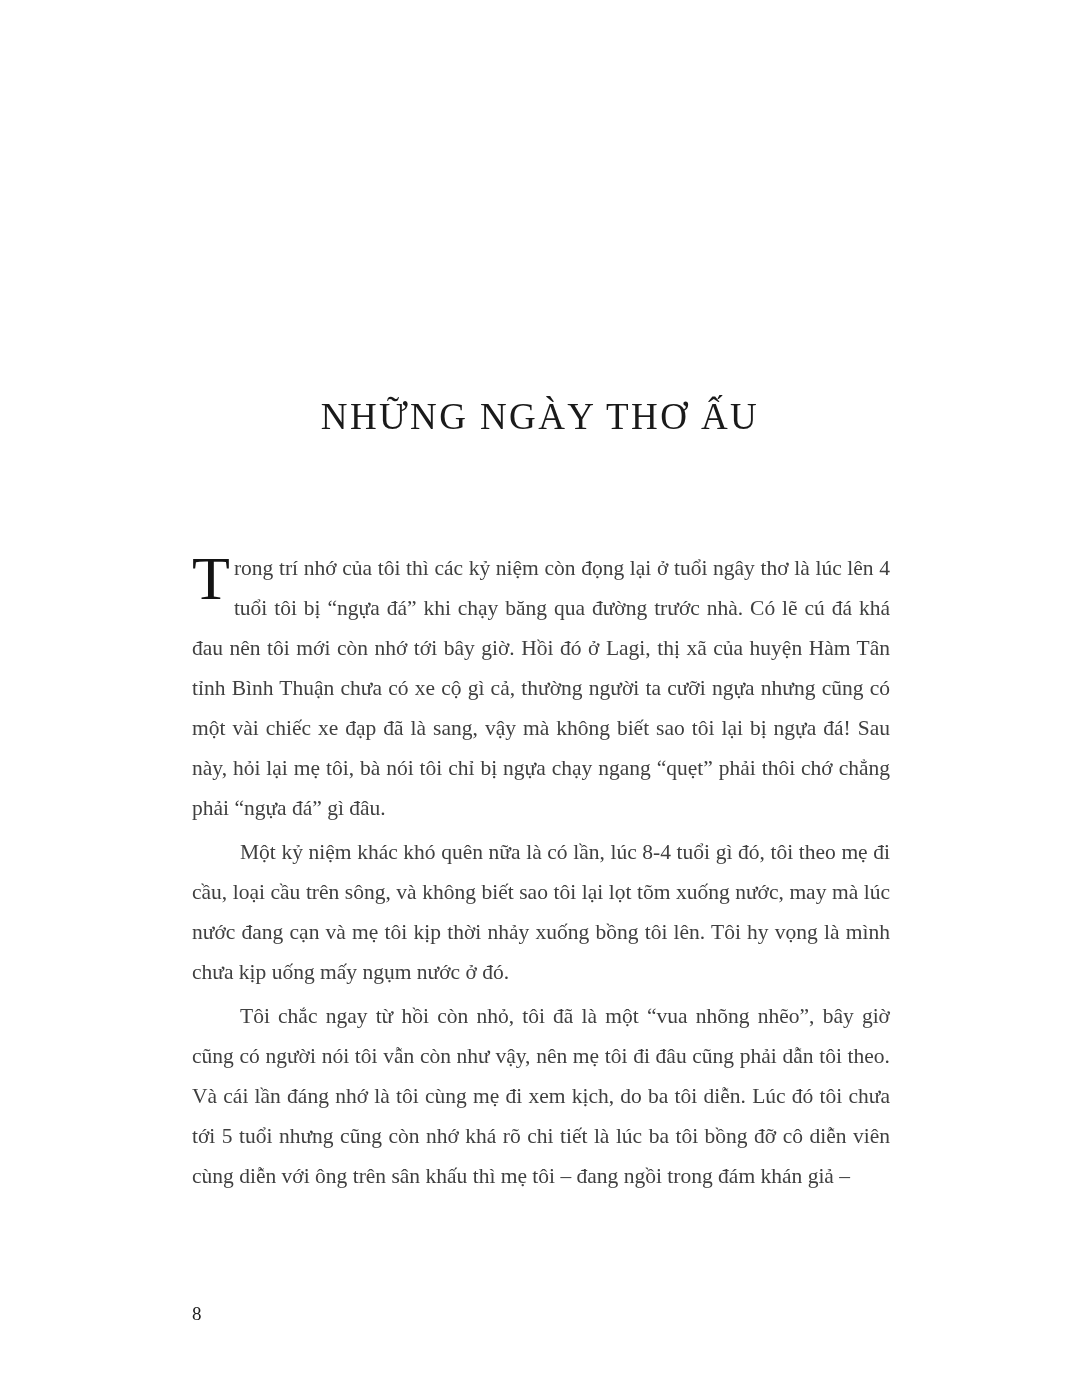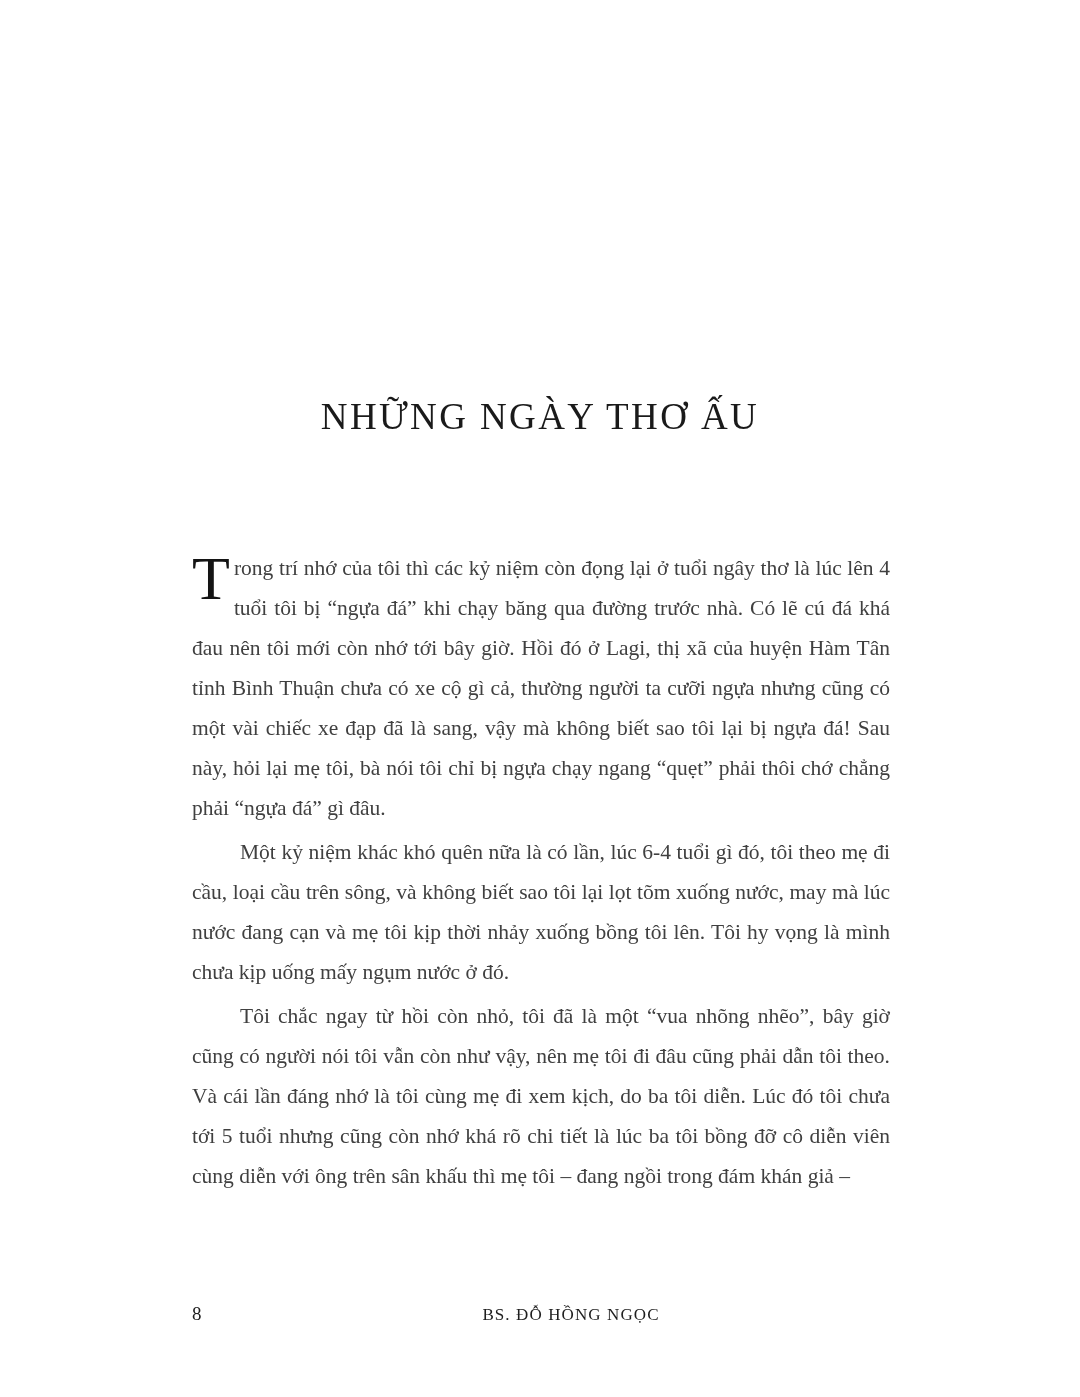--- a/index.html
+++ b/index.html
@@ -101,22 +101,21 @@
 </style>
 </head>
 <body>
 
 <div class="page">
 
   <h1 class="chapter-title">NHỮNG NGÀY THƠ ẤU</h1>
 
   <div class="body-text">
     <p class="para first">Trong trí nhớ của tôi thì các kỷ niệm còn đọng lại ở tuổi ngây thơ là lúc lên 4 tuổi tôi bị “ngựa đá” khi chạy băng qua đường trước nhà. Có lẽ cú đá khá đau nên tôi mới còn nhớ tới bây giờ. Hồi đó ở Lagi, thị xã của huyện Hàm Tân tỉnh Bình Thuận chưa có xe cộ gì cả, thường người ta cưỡi ngựa nhưng cũng có một vài chiếc xe đạp đã là sang, vậy mà không biết sao tôi lại bị ngựa đá! Sau này, hỏi lại mẹ tôi, bà nói tôi chỉ bị ngựa chạy ngang “quẹt” phải thôi chớ chẳng phải “ngựa đá” gì đâu.</p>
-    <p class="para">Một kỷ niệm khác khó quên nữa là có lần, lúc 6-4 tuổi gì đó, tôi theo mẹ đi cầu, loại cầu trên sông, và không biết sao tôi lại lọt tõm xuống nước, may mà lúc nước đang cạn và mẹ tôi kịp thời nhảy xuống bồng tôi lên. Tôi hy vọng là mình chưa kịp uống mấy ngụm nước ở đó.</p>
+    <p class="para">Một kỷ niệm khác khó quên nữa là có lần, lúc 8-4 tuổi gì đó, tôi theo mẹ đi cầu, loại cầu trên sông, và không biết sao tôi lại lọt tõm xuống nước, may mà lúc nước đang cạn và mẹ tôi kịp thời nhảy xuống bồng tôi lên. Tôi hy vọng là mình chưa kịp uống mấy ngụm nước ở đó.</p>
     <p class="para">Tôi chắc ngay từ hồi còn nhỏ, tôi đã là một “vua nhõng nhẽo”, bây giờ cũng có người nói tôi vẫn còn như vậy, nên mẹ tôi đi đâu cũng phải dẫn tôi theo. Và cái lần đáng nhớ là tôi cùng mẹ đi xem kịch, do ba tôi diễn. Lúc đó tôi chưa tới 5 tuổi nhưng cũng còn nhớ khá rõ chi tiết là lúc ba tôi bồng đỡ cô diễn viên cùng diễn với ông trên sân khấu thì mẹ tôi – đang ngồi trong đám khán giả –</p>
   </div>
 
   <div class="footer">
     <span class="folio">8</span>
-    <span class="running-head">BS. ĐỖ HỒNG NGỌC</span>
   </div>
 
 </div>
 
 </body></html>

